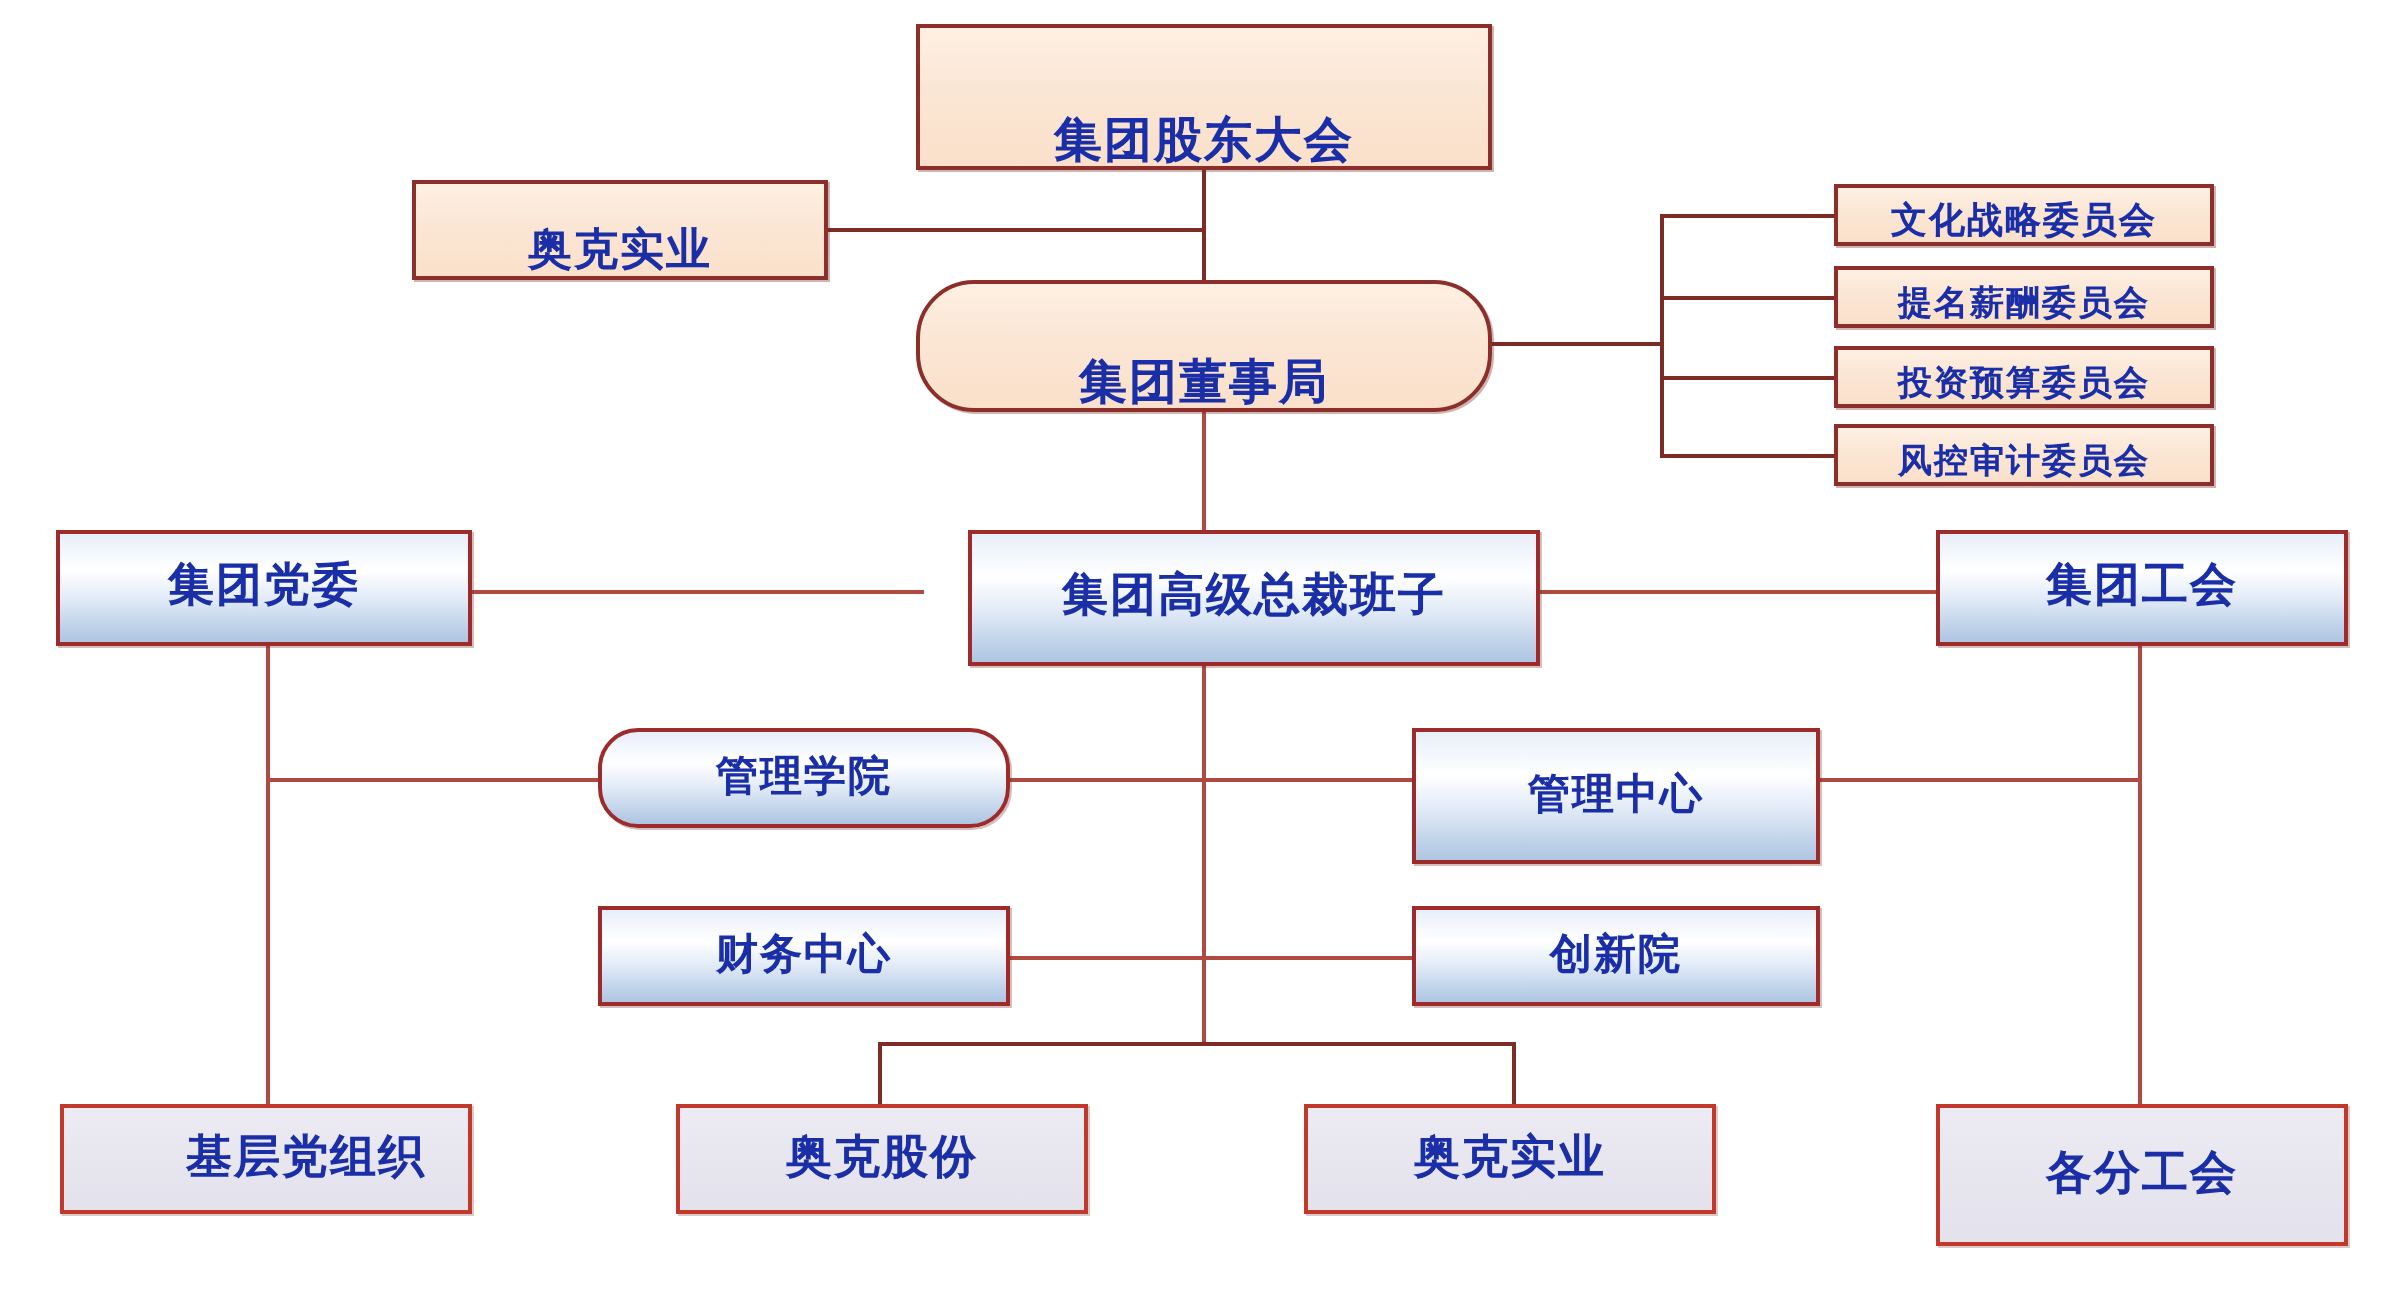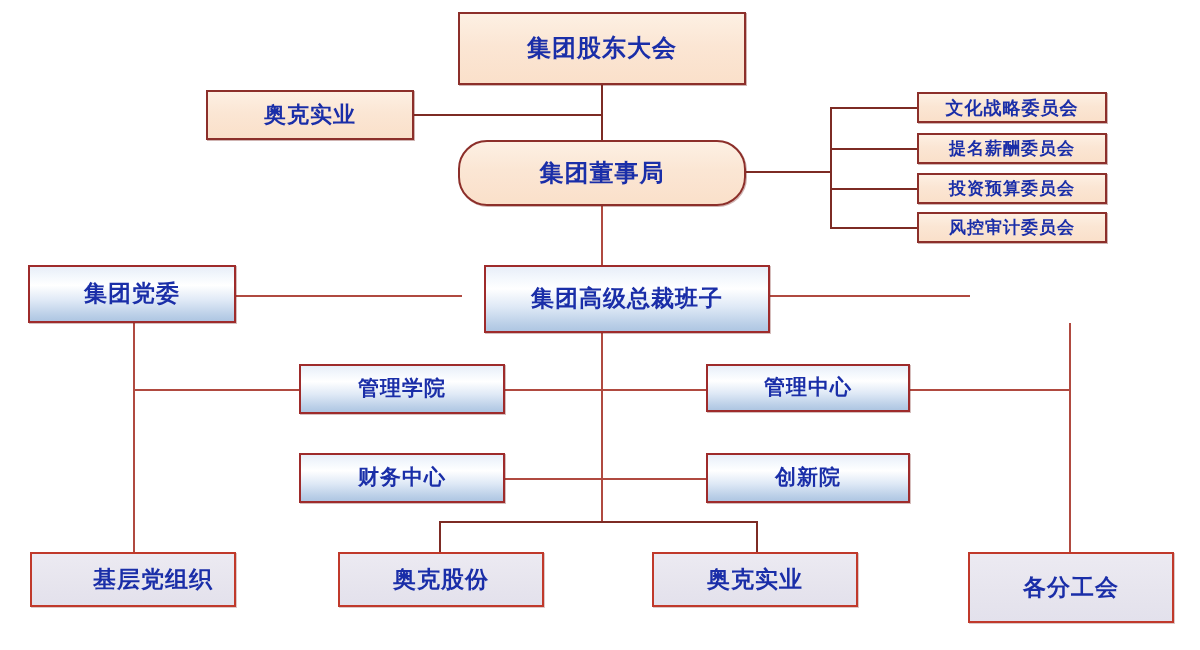--- a/index.html
+++ b/index.html
@@ -27,20 +27,21 @@
     text-align: center;
     border: 2px solid #9e2b2b;
     z-index: 3;
     line-height: 1.1;
   }
   
   .node.peach {
     background: linear-gradient(180deg, #fdf0e3 0%, #fbe6d4 45%, #fae0ca 100%);
     border-color: #8c2f2a;
     box-shadow: 1px 1px 0 rgba(120,40,35,0.35);
+    align-items: flex-end;
   }
   
   .node.blue {
     background: linear-gradient(180deg,
         #e8eef8 0%,
         #f4f8fd 18%,
         #ffffff 34%,
         #dfe9f6 62%,
         #bcd0e8 88%,
         #aec6e2 100%);
@@ -138,26 +139,29 @@
   </div>
 
   <div class="node peach" style="left:917px; top:212px; width:190px; height:31px; font-size:17px;">
     <span class="label">风控审计委员会</span>
   </div>
 
   <div class="node blue" style="left:484px; top:265px; width:286px; height:68px; font-size:23px;">
     <span class="label">集团高级总裁班子</span>
   </div>
 
+  <div class="node blue" style="left:968px; top:265px; width:206px; height:58px; font-size:23px;">
+    <span class="label">集团工会</span>
+  </div>
 
-  <div class="node blue" style="left:299px; top:364px; width:206px; height:50px; font-size:21px;">
+  <div class="node blue" style="left:299px; top:364px; width:206px; height:50px; font-size:21px;border-radius:20px;">
     <span class="label">管理学院</span>
   </div>
 
-  <div class="node blue" style="left:706px; top:364px; width:204px; height:48px; font-size:21px;">
+  <div class="node blue" style="left:706px; top:364px; width:204px; height:68px; font-size:21px;">
     <span class="label">管理中心</span>
   </div>
 
   <div class="node blue" style="left:299px; top:453px; width:206px; height:50px; font-size:21px;">
     <span class="label">财务中心</span>
   </div>
 
   <div class="node blue" style="left:706px; top:453px; width:204px; height:50px; font-size:21px;">
     <span class="label">创新院</span>
   </div>

